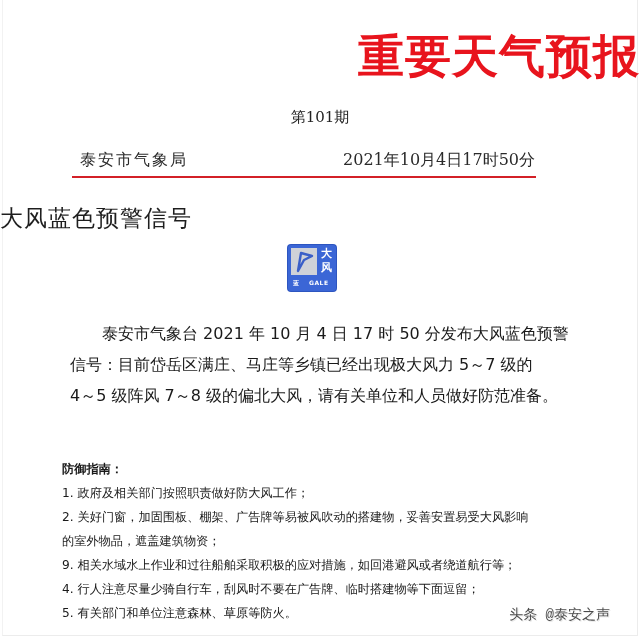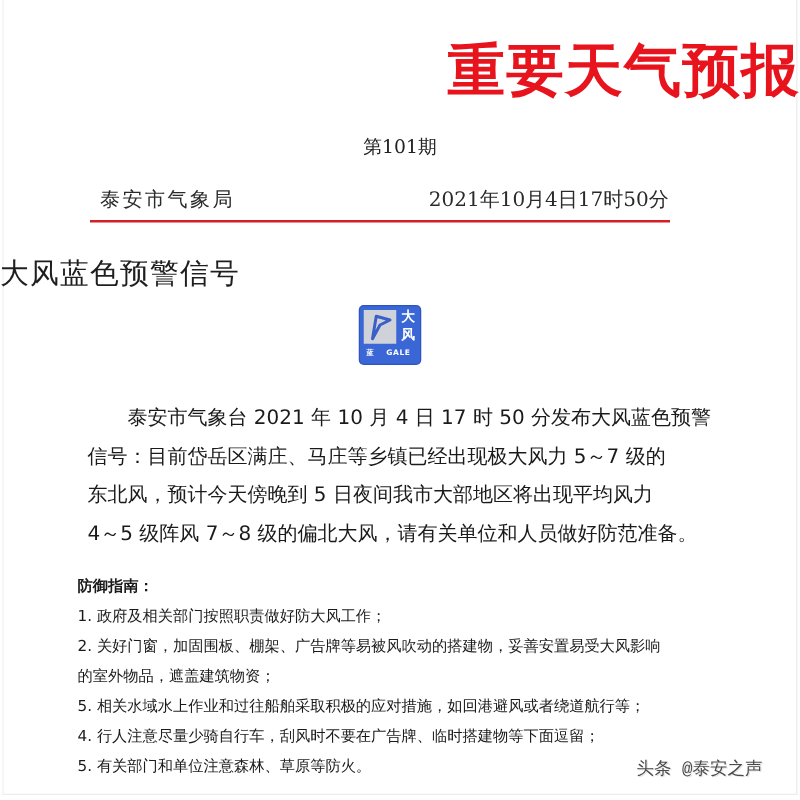--- a/index.html
+++ b/index.html
@@ -114,27 +114,26 @@
   </div>
   <div class="bottom-bar">
     <span class="lvl">蓝</span>
     <span class="gale">GALE</span>
   </div>
 </div>
 
 <div class="body-para">
   <span class="line" style="text-indent:32px">泰安市气象台 2021 年 10 月 4 日 17 时 50 分发布大风蓝色预警</span>
   <span class="line">信号：目前岱岳区满庄、马庄等乡镇已经出现极大风力 5～7 级的</span>
-  <span class="line">东北风，预计今天傍晚到 5 日夜间我市大部地区将出现平均风力</span>
   <span class="line">4～5 级阵风 7～8 级的偏北大风，请有关单位和人员做好防范准备。</span>
 </div>
 
 <div class="guide">
   <div class="heading">防御指南：</div>
   <div class="item">1. 政府及相关部门按照职责做好防大风工作；</div>
   <div class="item">2. 关好门窗，加固围板、棚架、广告牌等易被风吹动的搭建物，妥善安置易受大风影响</div>
   <div class="item">的室外物品，遮盖建筑物资；</div>
-  <div class="item">5.  相关水域水上作业和过往船舶采取积极的应对措施，如回港避风或者绕道航行等；</div>
+  <div class="item">9.  相关水域水上作业和过往船舶采取积极的应对措施，如回港避风或者绕道航行等；</div>
   <div class="item">4. 行人注意尽量少骑自行车，刮风时不要在广告牌、临时搭建物等下面逗留；</div>
   <div class="item">5. 有关部门和单位注意森林、草原等防火。</div>
 </div>
 
 <div class="watermark">头条 @泰安之声</div>
 
 </body></html>

